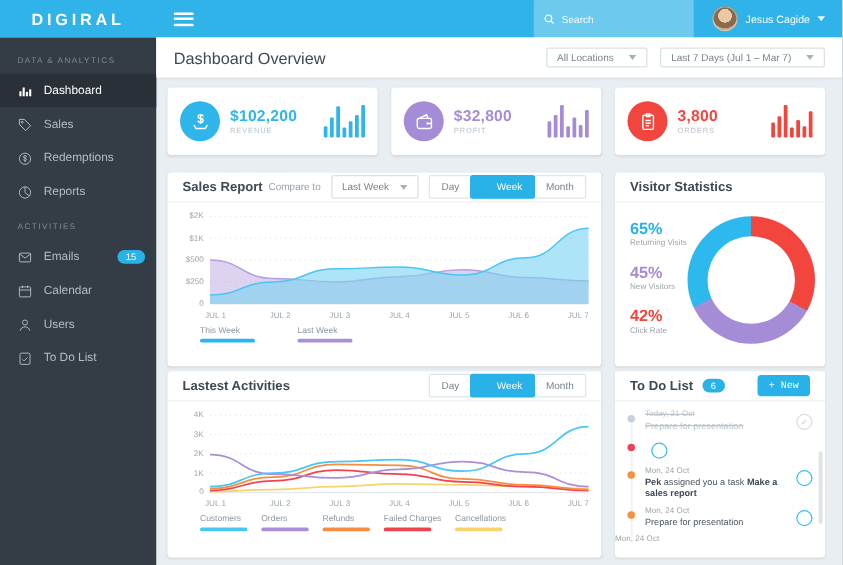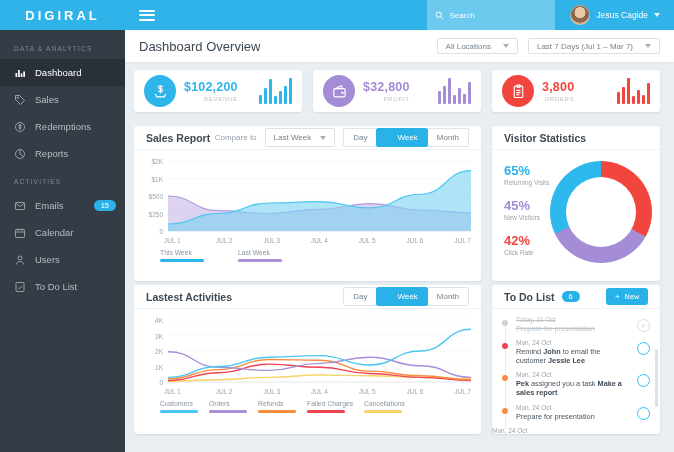--- a/index.html
+++ b/index.html
@@ -46,21 +46,21 @@
   .page-title { font-size:13px; color:#3d4954; }
   .header-selects { margin-left:auto; display:flex; gap:10px; }
   .select { display:flex; align-items:center; justify-content:space-between; gap:12px;
             border:1px solid #d9e1e7; border-radius:2px; height:16px; padding:0 8px;
             font-size:8px; color:#76828c; background:#fff; cursor:pointer; }
   .content { padding:8px 14px 0 9px; flex:1; overflow:hidden; }
 
   
   .stats-row { display:flex; gap:11px; }
   .stat-card { flex:1; background:#fff; border-radius:3px; box-shadow:0 1px 2px rgba(31,45,61,.1);
-               height:42px; display:flex; align-items:center; padding:16px 10px; gap:8px;text-align:right; }
+               height:54px; display:flex; align-items:center; padding:16px 10px; gap:8px; }
   .stat-icon { width:32px; height:32px; border-radius:50%; display:flex; align-items:center;
                justify-content:center; color:#fff; flex:none; }
   .stat-value { font-size:12.5px; font-weight:bold; letter-spacing:.2px; }
   .stat-label { font-size:6px; color:#b9c2c9; letter-spacing:.7px; margin-top:2px; }
   .spark { margin-left:auto; display:flex; align-items:flex-end; gap:2px; height:26px; }
   .spark i { width:3px; border-radius:1px; display:block; }
 
   
   .grid-row { display:flex; gap:11px; margin-top:14px; }
   .grid-row.second { margin-top:4px; }
@@ -491,24 +491,20 @@
             <div class="todo-item done">
                   <span class="dot" style="background: rgb(201, 210, 216);"></span>
                   <div class="todo-texts">
                     <div class="todo-date">Today, 21 Oct</div>
                     <div class="todo-text"><span>Prepare for presentation</span></div>
                   </div>
                   <div class="todo-check">✓</div>
                 </div>
                 <div class="todo-item">
                   <span class="dot" style="background: rgb(239, 67, 82);"></span>
-                  <div class="todo-texts">
-                    <div class="todo-date">Mon, 24 Oct</div>
-                    <div class="todo-text"><span>Remind </span><b>John</b><span> to email the customer </span><b>Jessie Lee</b></div>
-                  </div>
                   <div class="todo-check"></div>
                 </div>
                 <div class="todo-item">
                   <span class="dot" style="background: rgb(247, 141, 63);"></span>
                   <div class="todo-texts">
                     <div class="todo-date">Mon, 24 Oct</div>
                     <div class="todo-text"><b>Pek</b><span> assigned you a task </span><b>Make a sales report</b></div>
                   </div>
                   <div class="todo-check"></div>
                 </div>

